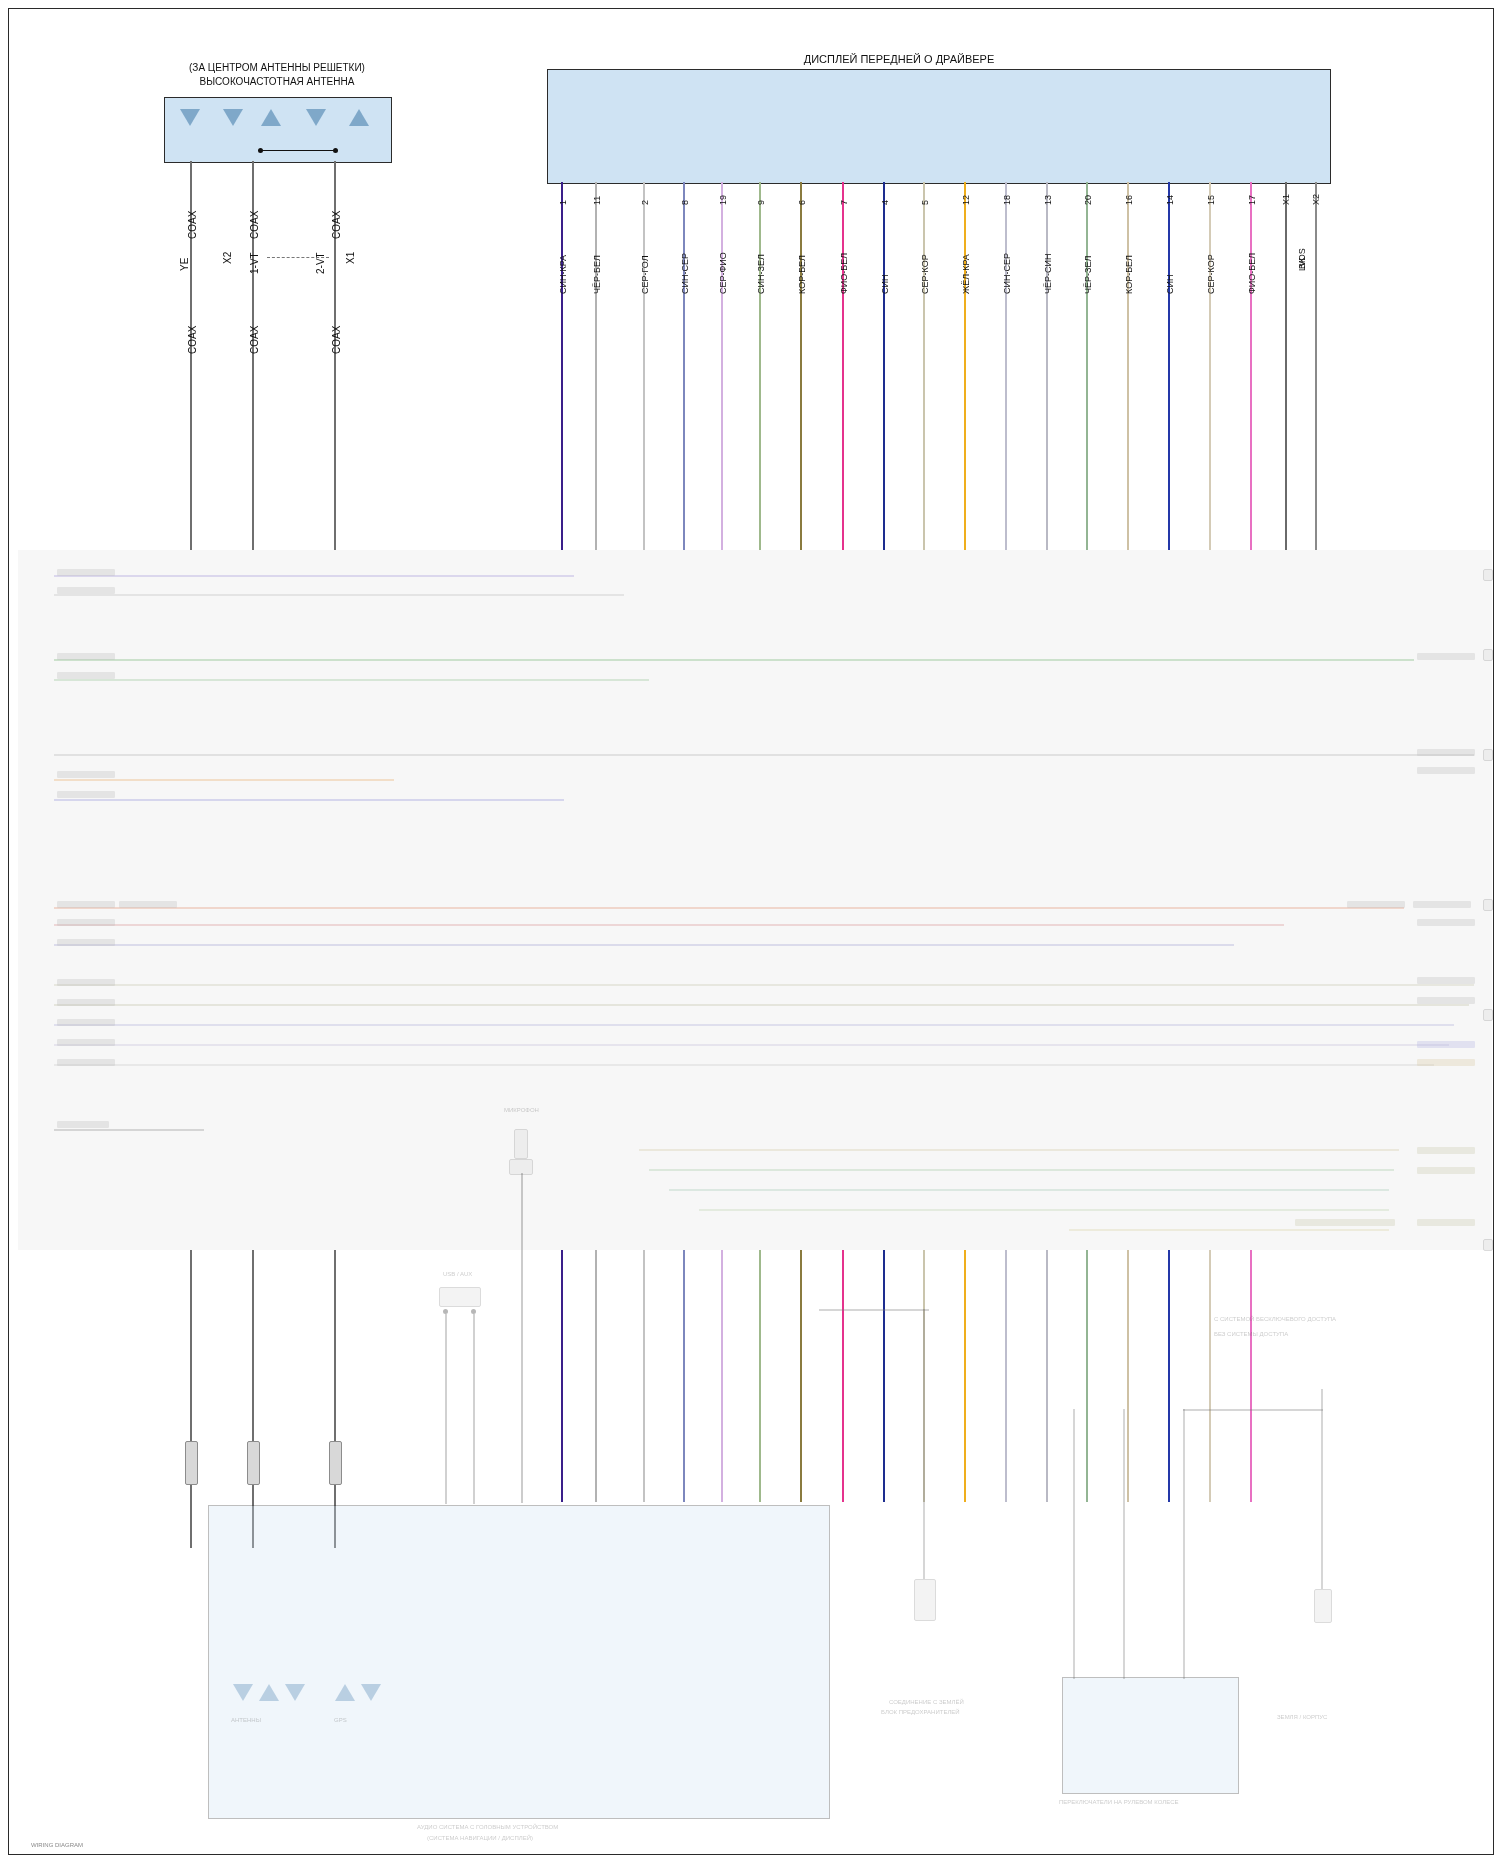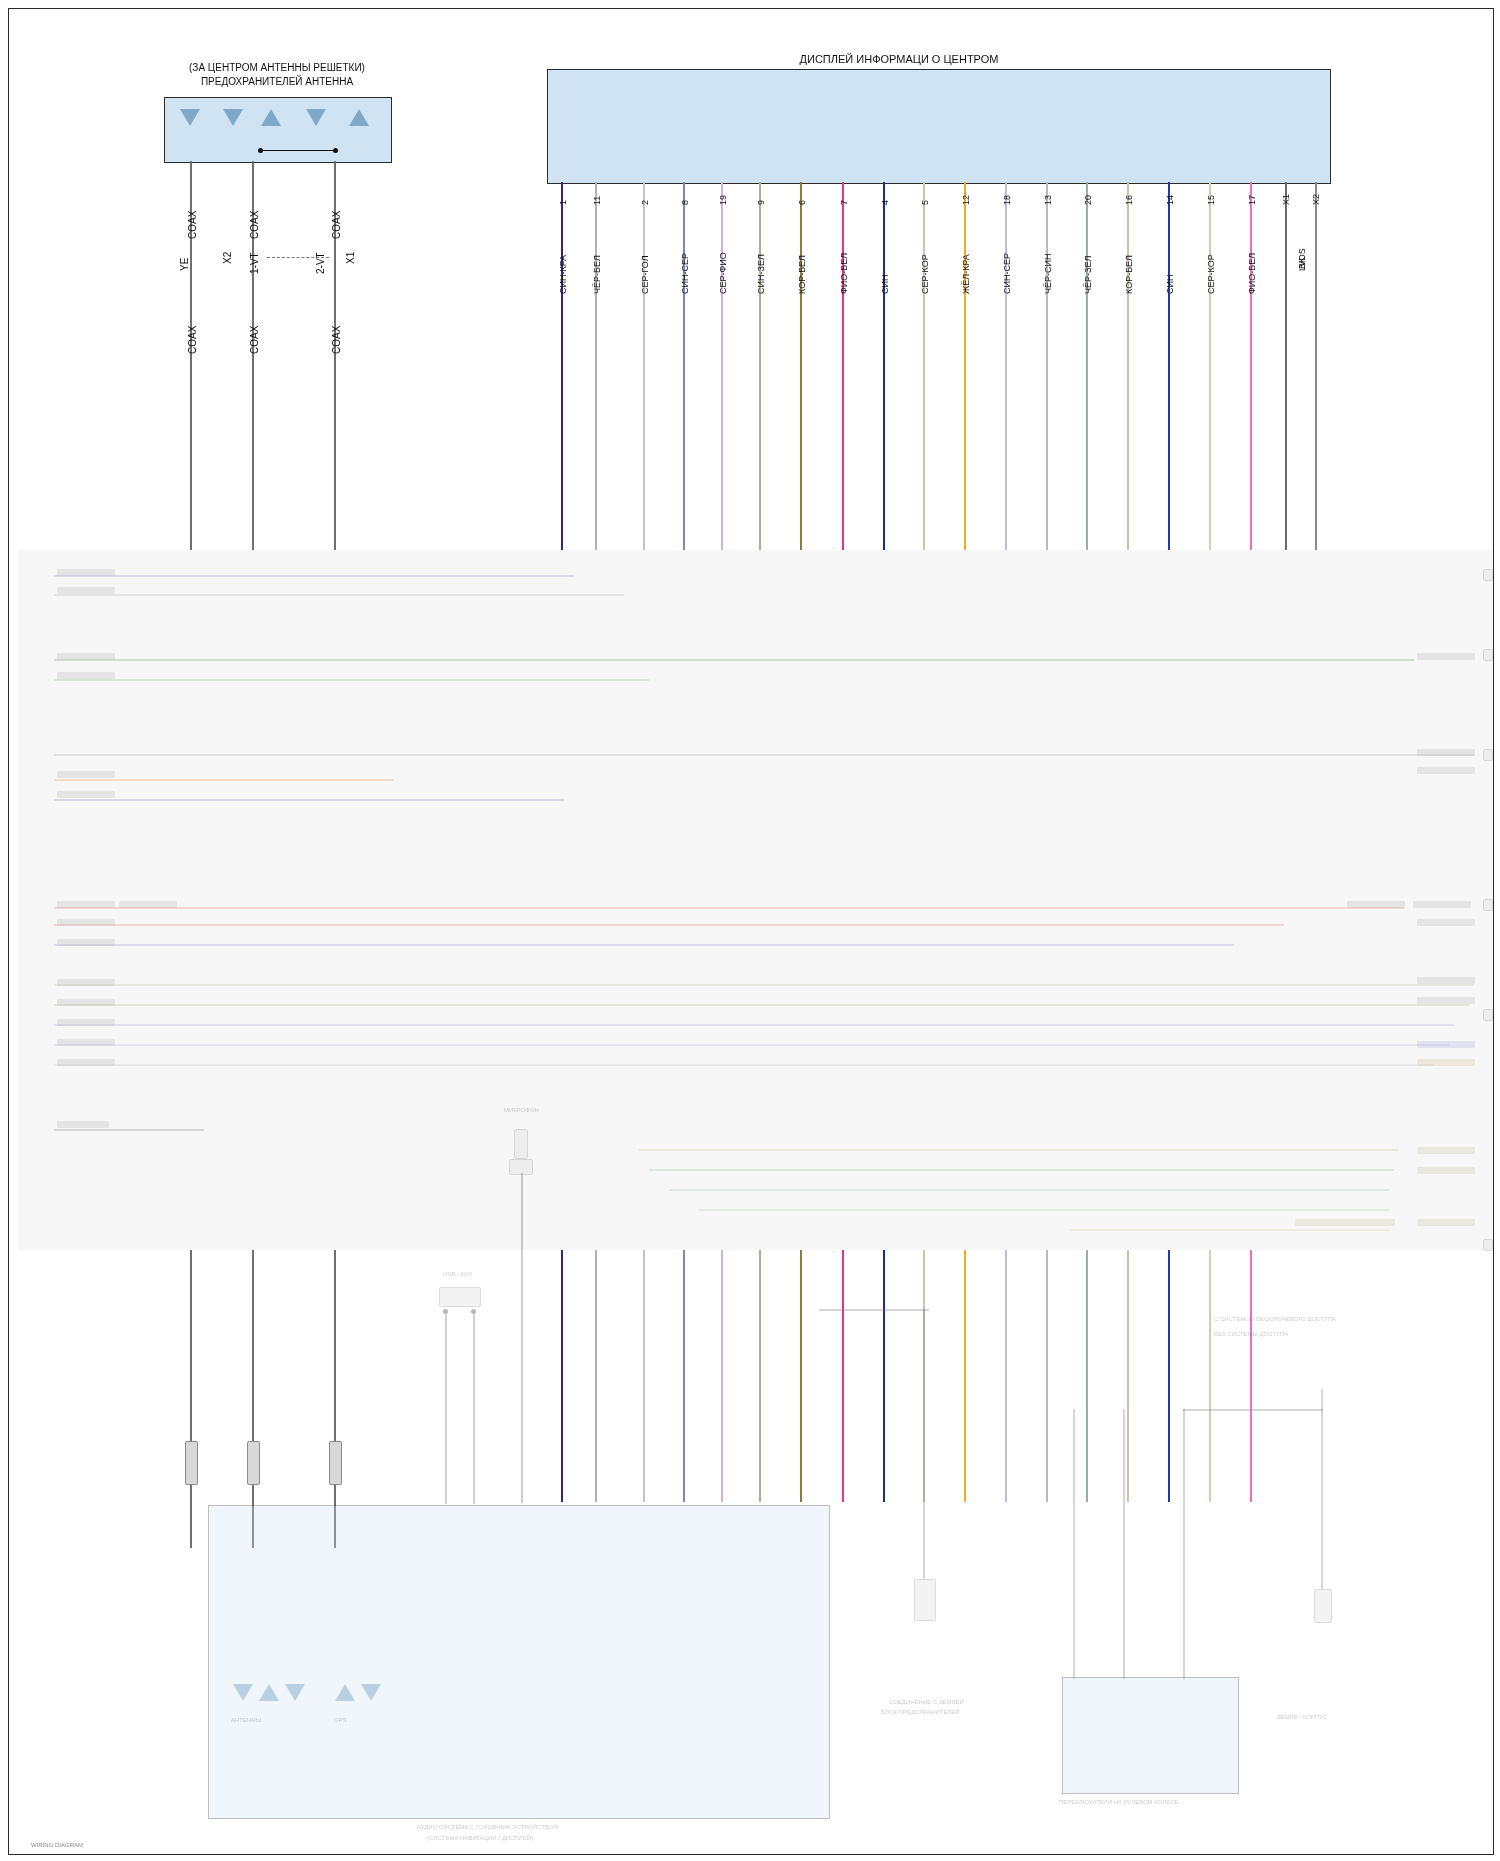--- a/index.html
+++ b/index.html
@@ -26,21 +26,21 @@
   .footer{position:absolute;left:22px;bottom:6px;font-size:6px;color:#888;}
   .dash{position:absolute;border-top:1px dashed #777;}
 </style>
 </head>
 <body>
 
 <div id="page">
   <div id="sheet">
 
     <div class="lbl c" style="left:148px;top:53px;width:240px;">(ЗА ЦЕНТРОМ АНТЕННЫ РЕШЕТКИ)</div>
-    <div class="lbl c" style="left:148px;top:67px;width:240px;">ПРЕДОХРАНИТЕЛЕЙ АНТЕННА</div>
+    <div class="lbl c" style="left:148px;top:67px;width:240px;">ВЫСОКОЧАСТОТНАЯ АНТЕННА</div>
 
     <div class="box" style="left:155px;top:88px;width:226px;height:64px;"></div>
     <div class="tri tri-d" style="left:171px;top:100px;"></div>
     <div class="tri tri-d" style="left:214px;top:100px;"></div>
     <div class="tri tri-u" style="left:252px;top:100px;"></div>
     <div class="tri tri-d" style="left:297px;top:100px;"></div>
     <div class="tri tri-u" style="left:340px;top:100px;"></div>
     <div class="dot" style="left:249px;top:139px;"></div>
     <div class="dot" style="left:324px;top:139px;"></div>
     <div class="wire" style="left:249px;top:141px;width:78px;height:1px;background:#111;"></div>
@@ -62,21 +62,21 @@
     <div class="dash" style="left:258px;top:248px;width:62px;"></div>
 
     <div class="vlbl" style="left:178px;top:345px;">COAX</div>
     <div class="vlbl" style="left:240px;top:345px;">COAX</div>
     <div class="vlbl" style="left:322px;top:345px;">COAX</div>
 
     <div class="conn" style="left:176px;top:1432px;width:11px;height:42px;"></div>
     <div class="conn" style="left:238px;top:1432px;width:11px;height:42px;"></div>
     <div class="conn" style="left:320px;top:1432px;width:11px;height:42px;"></div>
 
-    <div class="lbl c" style="left:540px;top:44px;width:700px;font-size:11px;">ДИСПЛЕЙ ИНФОРМАЦИ О ЦЕНТРОМ</div>
+    <div class="lbl c" style="left:540px;top:44px;width:700px;font-size:11px;">ДИСПЛЕЙ ПЕРЕДНЕЙ О ДРАЙВЕРЕ</div>
     <div class="box" style="left:538px;top:60px;width:782px;height:113px;"></div>
 
     <div class="vw" style="left:552px;top:173px;height:1320px;background:#3a1f8a;"></div>
     <div class="vlbl" style="left:549px;top:196px;font-size:9px;">1</div>
     <div class="vlbl" style="left:549px;top:285px;font-size:9px;">СИН-КРА</div>
 
     <div class="vw" style="left:586px;top:173px;height:1320px;background:#b2b2b2;"></div>
     <div class="vlbl" style="left:583px;top:196px;font-size:9px;">11</div>
     <div class="vlbl" style="left:583px;top:285px;font-size:9px;">ЧЁР-БЕЛ</div>
 

